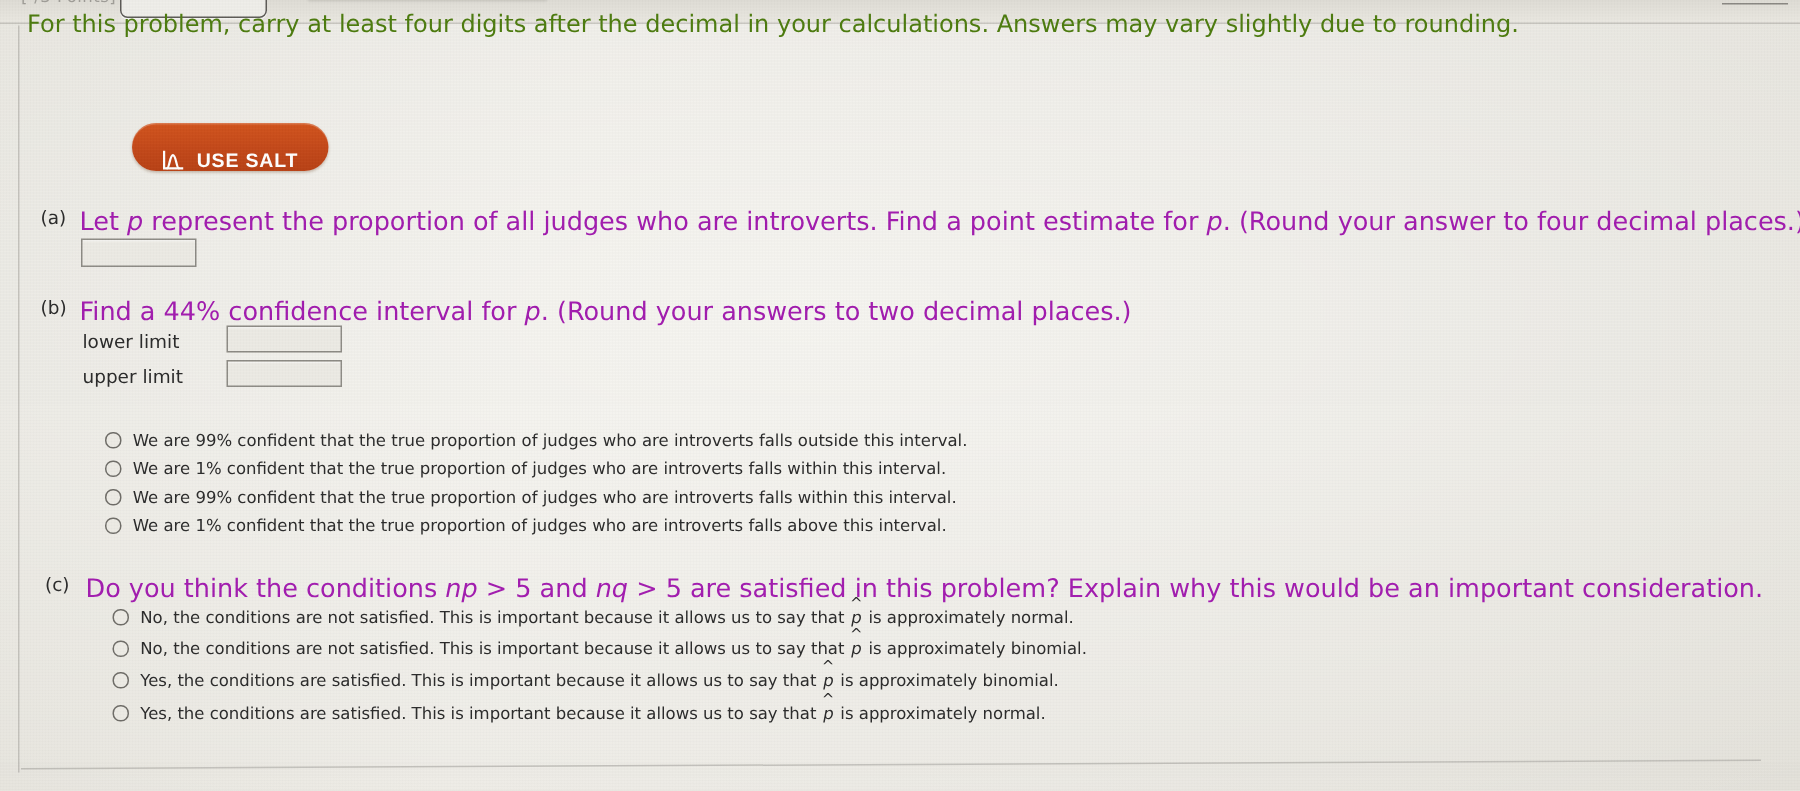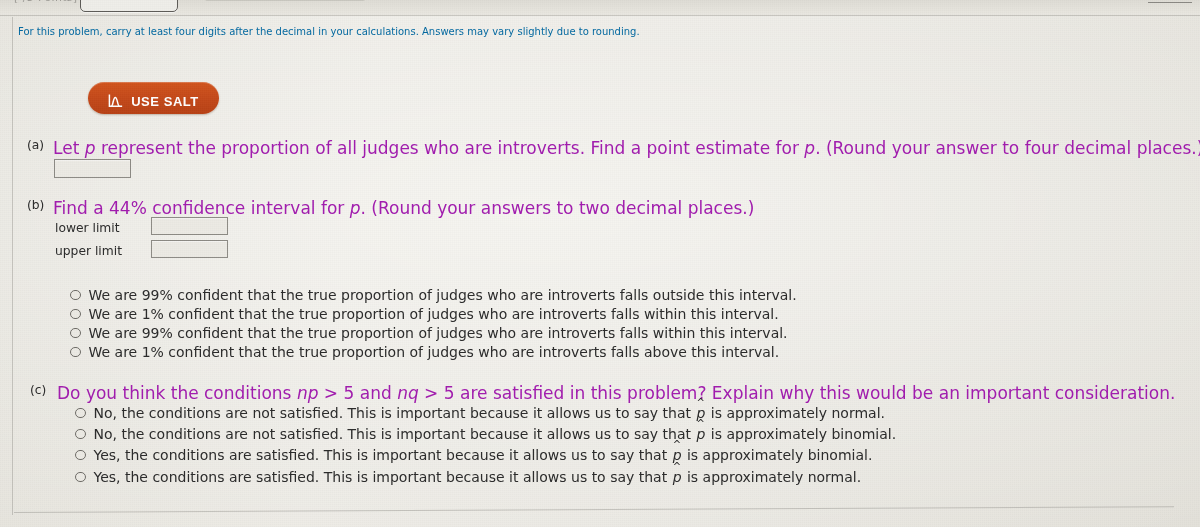--- a/index.html
+++ b/index.html
@@ -104,46 +104,46 @@
     left: 0; top: 0;
     width: 1200px; height: 527px;
   }
 
   .line {
     position: absolute;
     white-space: nowrap;
     line-height: 1.2;
   }
   .intro1 {
-    left: 18px; top: 26px;
-    font-size: 10px;
-    color: #0369a1;
+    left: 18px; top: 6px;
+    font-size: 16px;
+    color: #4d7c0f;
   }
   .intro2 {
     left: 18px; top: 49px;
     font-size: 12.6px;
     color: #2b2b2b;
   }
   .num { color: #b5324a; }
 
   
   .salt-btn {
     position: absolute;
     left: 88px; top: 82px;
     width: 131px; height: 32px;
     border-radius: 17px;
     background: linear-gradient(180deg, #d2541d 0%, #c4491a 52%, #b84216 100%);
     box-shadow: 0 1px 2px rgba(90,45,15,.30), inset 0 1px 0 rgba(255,255,255,.22);
     display: flex;
-    align-items: flex-start;
+    align-items: flex-end;
     justify-content: center;
     gap: 8px;
     cursor: pointer;
     border: none;
-    padding: 12px;
+    padding: 0;
   }
   .salt-icon {
     width: 15px; height: 14px;
     display: block;
   }
   .salt-label {
     color: #ffffff;
     font-size: 13px;
     font-weight: bold;
     letter-spacing: .55px;
@@ -195,21 +195,21 @@
   .radio {
     width: 10.5px; height: 10.5px;
     border-radius: 50%;
     border: 1.5px solid #6f6d68;
     background: #eceae4;
     box-sizing: border-box;
     flex: 0 0 auto;
     display: inline-block;
   }
   .opt-label {
-    font-size: 14px;
+    font-size: 11px;
     color: #2b2b2b;
   }
   .phat {
     font-style: italic;
     position: relative;
     padding: 0 1px;
   }
   .phat::before {
     content: "^";
     position: absolute;

